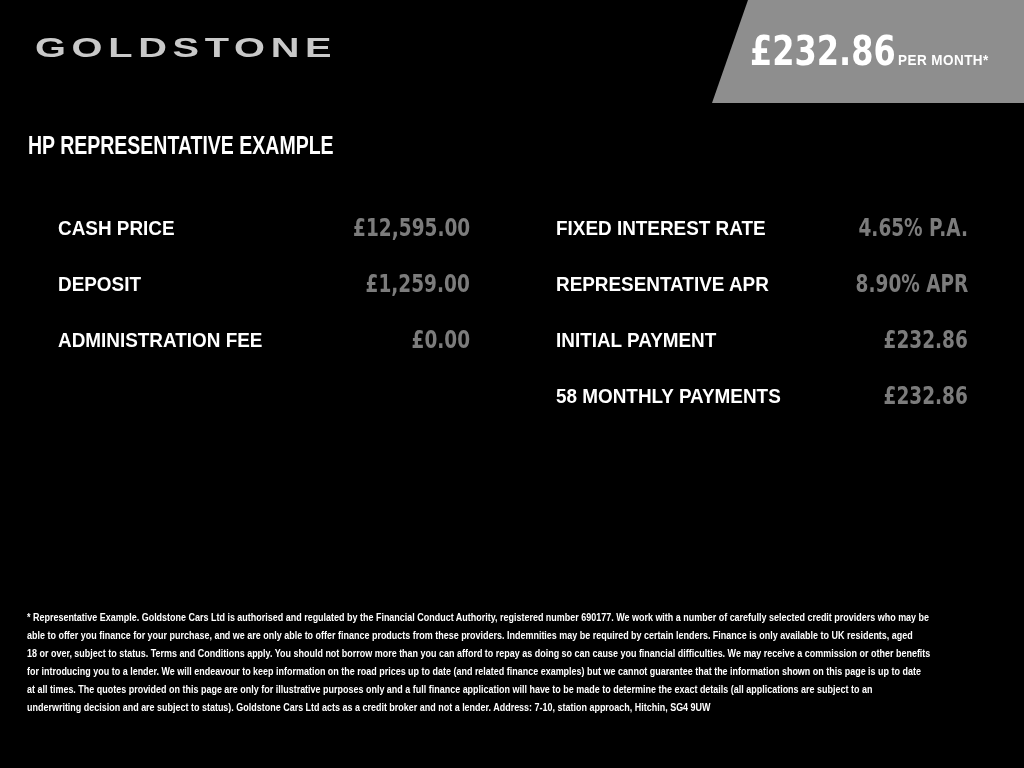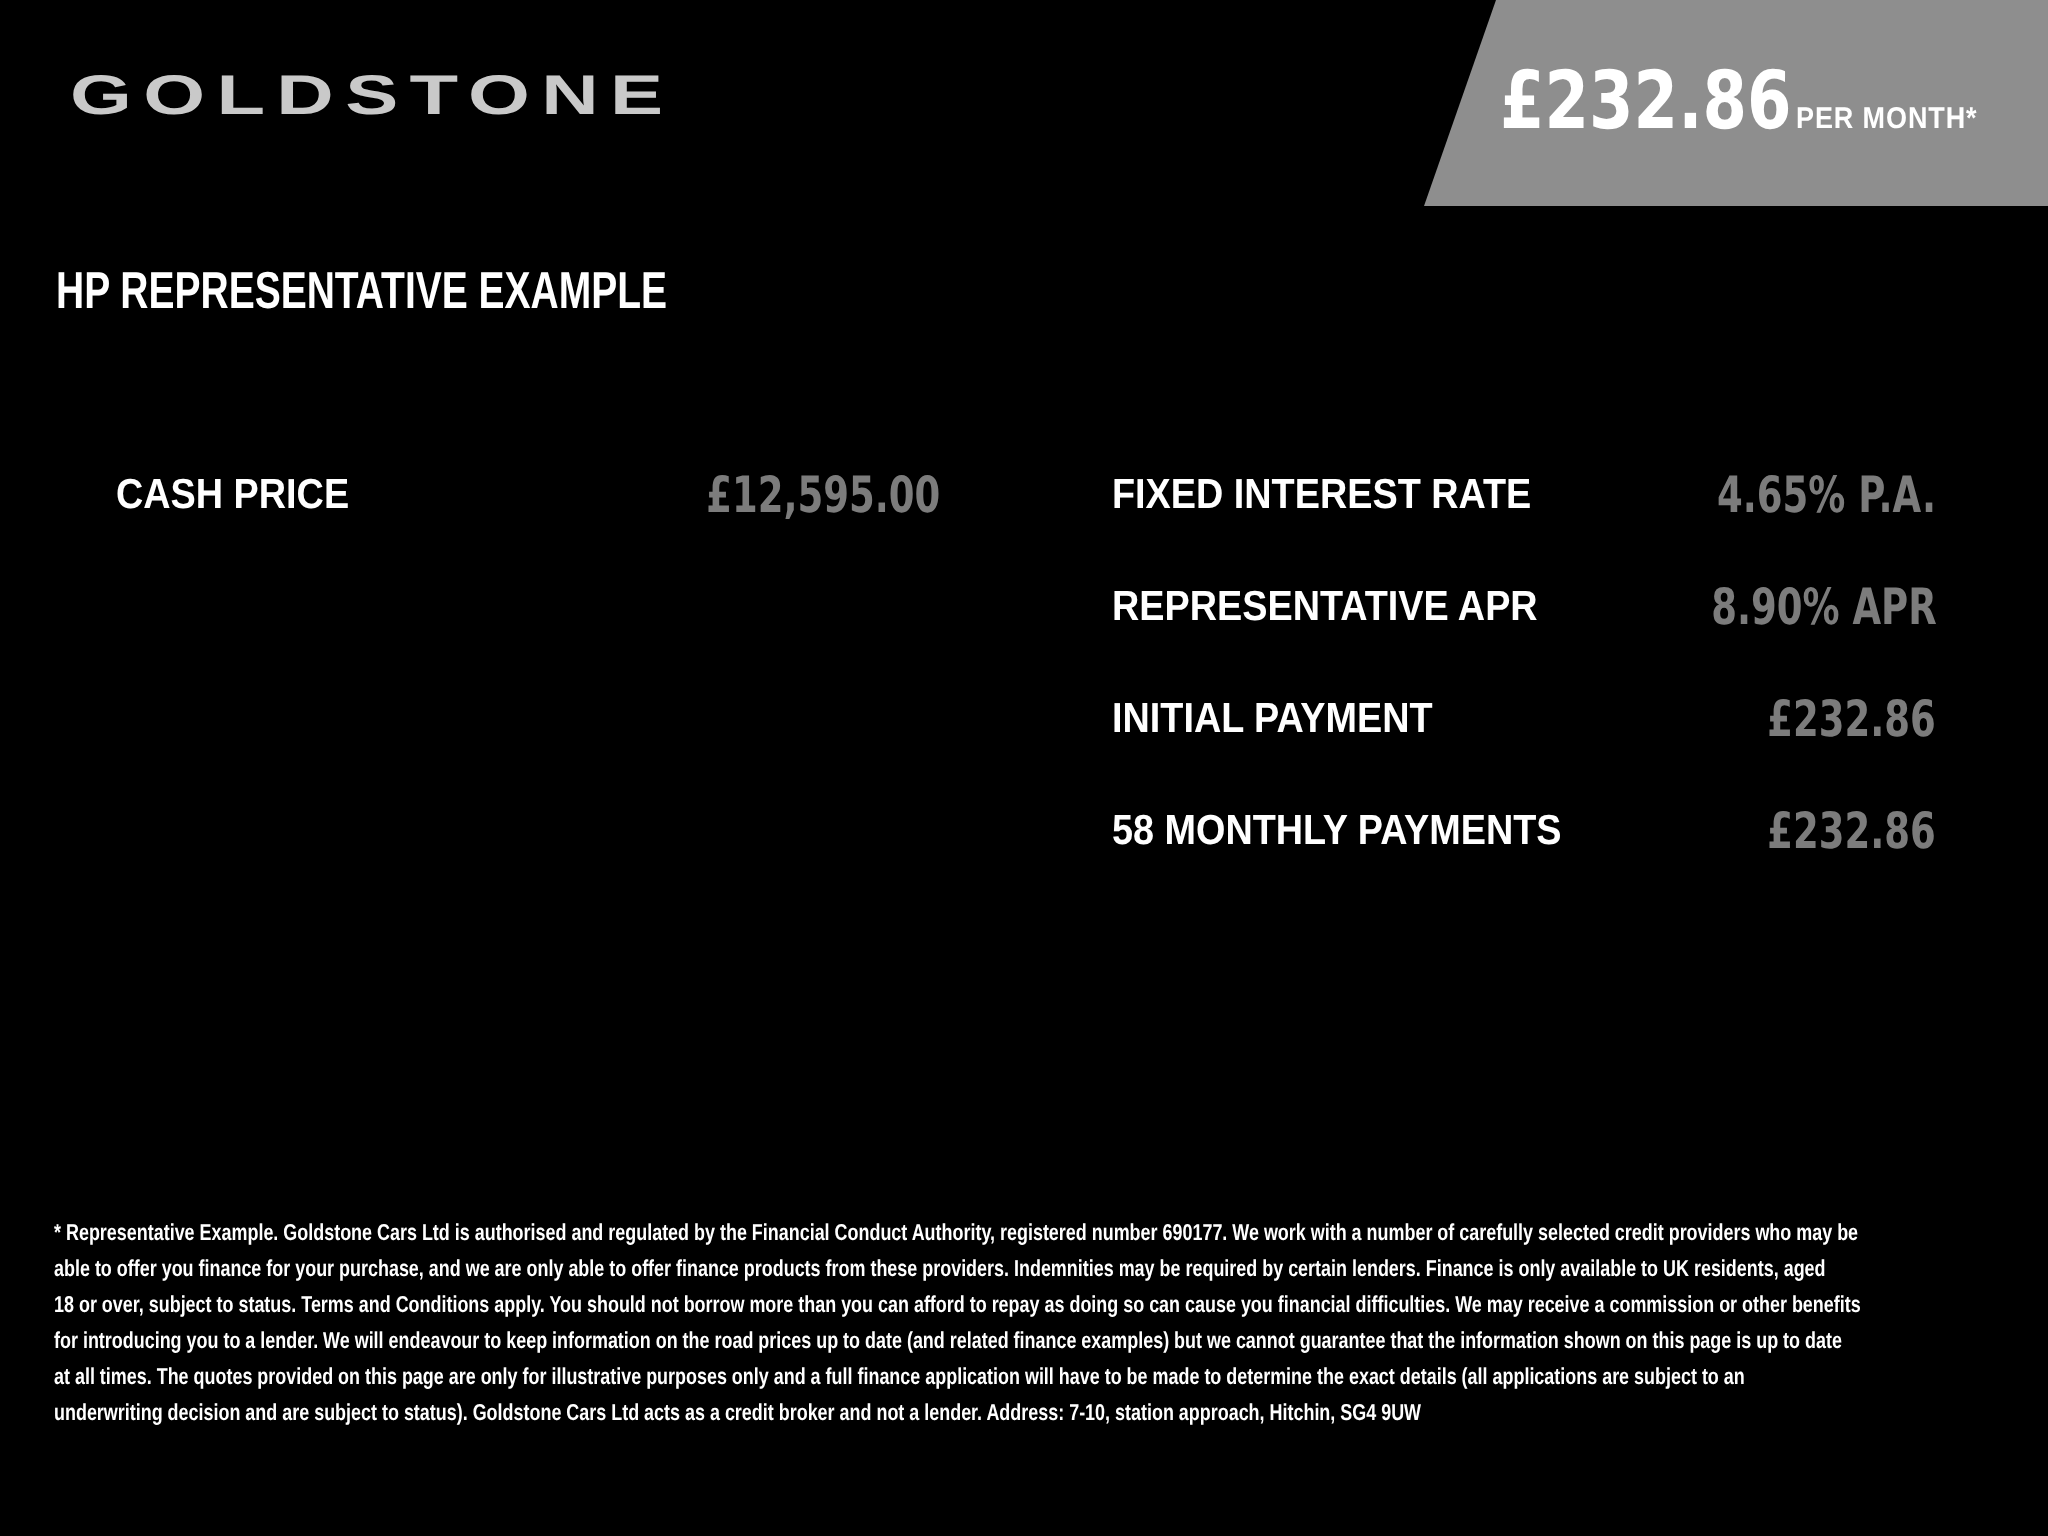--- a/index.html
+++ b/index.html
@@ -50,21 +50,21 @@
 
   
   .heading{
     position:absolute;left:28px;top:130px;
     font-size:26px;font-weight:bold;color:var(--label);
     line-height:30px;white-space:nowrap;
     transform:scaleX(0.75);transform-origin:left center;
   }
 
   
-  .col{position:absolute;top:220px;width:412px;}
+  .col{position:absolute;top:200px;width:412px;}
   .col-left{left:58px;}
   .col-right{left:556px;}
   .row{position:relative;height:56px;}
   .lbl{
     position:absolute;left:0;top:0;line-height:56px;
     font-size:21px;font-weight:bold;color:var(--label);
     white-space:nowrap;
     transform:scaleX(0.9);transform-origin:left center;
   }
   .val{
@@ -96,20 +96,28 @@
     <span class="banner-period">PER MONTH*</span>
   </div>
 
   <h1 class="heading">HP REPRESENTATIVE EXAMPLE</h1>
 
   <div class="col col-left">
     <div class="row">
       <span class="lbl">CASH PRICE</span>
       <span class="val">£12,595.00</span>
     </div>
+    <div class="row">
+      <span class="lbl">DEPOSIT</span>
+      <span class="val">£1,259.00</span>
+    </div>
+    <div class="row">
+      <span class="lbl">ADMINISTRATION FEE</span>
+      <span class="val">£0.00</span>
+    </div>
   </div>
 
   <div class="col col-right">
     <div class="row">
       <span class="lbl">FIXED INTEREST RATE</span>
       <span class="val">4.65% P.A.</span>
     </div>
     <div class="row">
       <span class="lbl">REPRESENTATIVE APR</span>
       <span class="val">8.90% APR</span>

